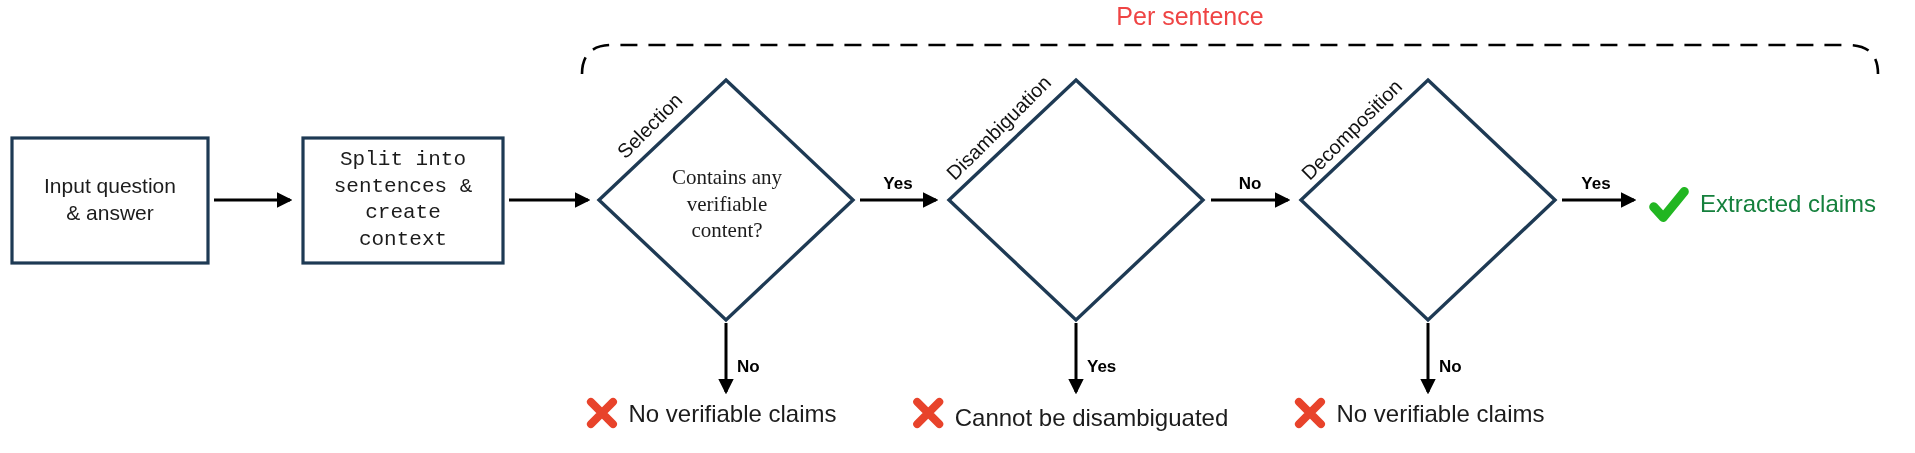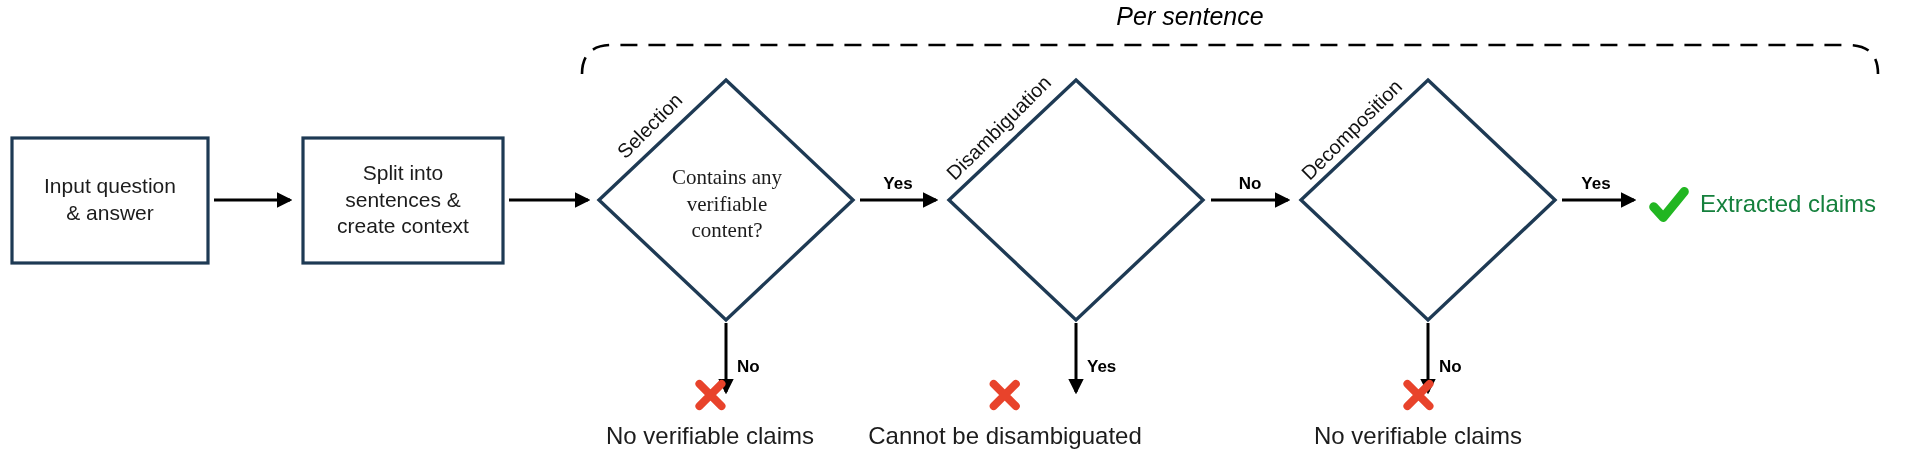--- a/index.html
+++ b/index.html
@@ -39,27 +39,27 @@
     font-size:17px;font-weight:bold;color:#000;white-space:nowrap;
   }
   .edge-label-down{
     position:absolute;
     transform:translate(0,-50%);
     font-size:17px;font-weight:bold;color:#000;white-space:nowrap;
   }
   .per-sentence{
     position:absolute;
     transform:translate(-50%,-50%);
-    font-size:25px;font-style:italic;color:#000000;white-space:nowrap;
+    font-size:25px;color:#ef4444;white-space:nowrap;
   }
   .output{
     position:absolute;
     transform:translate(-50%,-50%);
     display:flex;align-items:center;gap:8px;
-    font-size:24px;color:#1c1c1c;white-space:nowrap;flex-direction:column;
+    font-size:24px;color:#1c1c1c;white-space:nowrap;
   }
   .output-success{
     position:absolute;
     transform:translate(0,-50%);
     display:flex;align-items:center;gap:10px;
     font-size:24px;color:#15803d;white-space:nowrap;
   }
   .icon{display:block;flex:0 0 auto;}
 </style>
 </head>
@@ -91,21 +91,21 @@
 
     <line class="flow-line" x1="726" y1="323" x2="726" y2="392" marker-end="url(#arrow)"></line>
     <line class="flow-line" x1="1076" y1="323" x2="1076" y2="392" marker-end="url(#arrow)"></line>
     <line class="flow-line" x1="1428" y1="323" x2="1428" y2="392" marker-end="url(#arrow)"></line>
   </svg>
 
   <div class="per-sentence" style="left:1190px;top:16px;">Per sentence</div>
 
   <div class="txt node-text" style="left:110px;top:200px;width:230px;">Input question
 &amp; answer</div>
-  <div class="txt node-text" style="left:403px;top:200px;width:160px;">Split into
+  <div class="txt node-text" style="left:403px;top:200px;width:160px;font-family:Liberation Mono, monospace;">Split into
 sentences &amp;
 create context</div>
 
   <div class="txt node-text" style="left:727px;top:204px;width:200px;font-family:Liberation Serif, serif;">Contains any
 verifiable
 content?</div>
 
   <div class="stage-label" style="left:650px;top:126px;">Selection</div>
   <div class="stage-label" style="left:999px;top:128px;">Disambiguation</div>
   <div class="stage-label" style="left:1352px;top:130px;">Decomposition</div>
@@ -118,21 +118,21 @@
   <div class="edge-label-down" style="left:1087px;top:367px;">Yes</div>
   <div class="edge-label-down" style="left:1439px;top:367px;">No</div>
 
   <div class="output" style="left:710px;top:413px;">
     <svg class="icon" width="37" height="37" viewBox="0 0 40 40">
       <path d="M8 8 L32 32 M32 8 L8 32" stroke="var(--red,#e8432b)" stroke-width="8.5" stroke-linecap="round" fill="none"></path>
     </svg>
     <span>No verifiable claims</span>
   </div>
 
-  <div class="output" style="left:1005px;top:413px;">
+  <div class="output" style="left:1069px;top:413px;align-items:flex-end;">
     <svg class="icon" width="37" height="37" viewBox="0 0 40 40">
       <path d="M8 8 L32 32 M32 8 L8 32" stroke="var(--red,#e8432b)" stroke-width="8.5" stroke-linecap="round" fill="none"></path>
     </svg>
     <span>Cannot be disambiguated</span>
   </div>
 
   <div class="output" style="left:1418px;top:413px;">
     <svg class="icon" width="37" height="37" viewBox="0 0 40 40">
       <path d="M8 8 L32 32 M32 8 L8 32" stroke="var(--red,#e8432b)" stroke-width="8.5" stroke-linecap="round" fill="none"></path>
     </svg>

